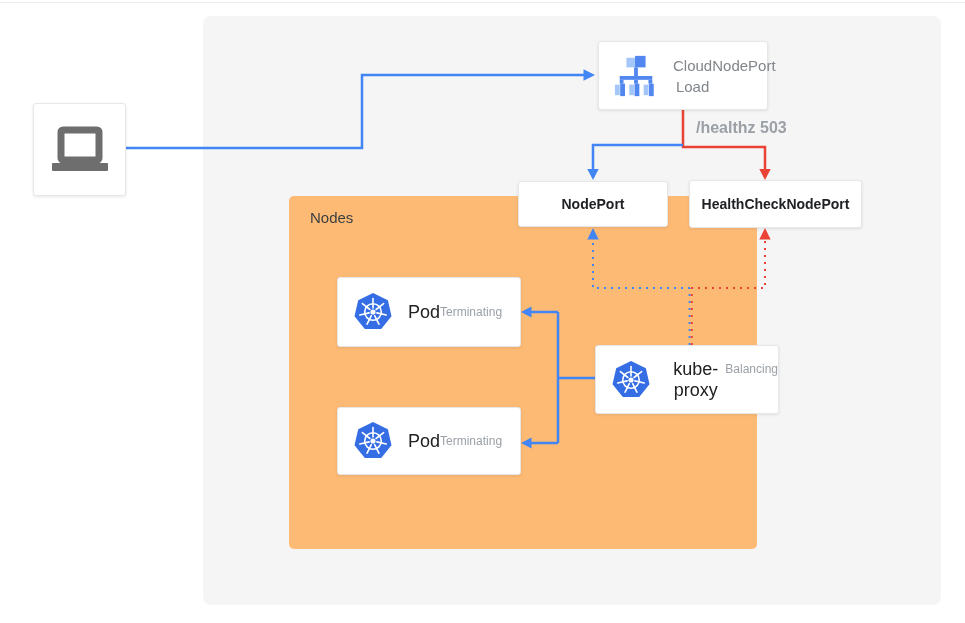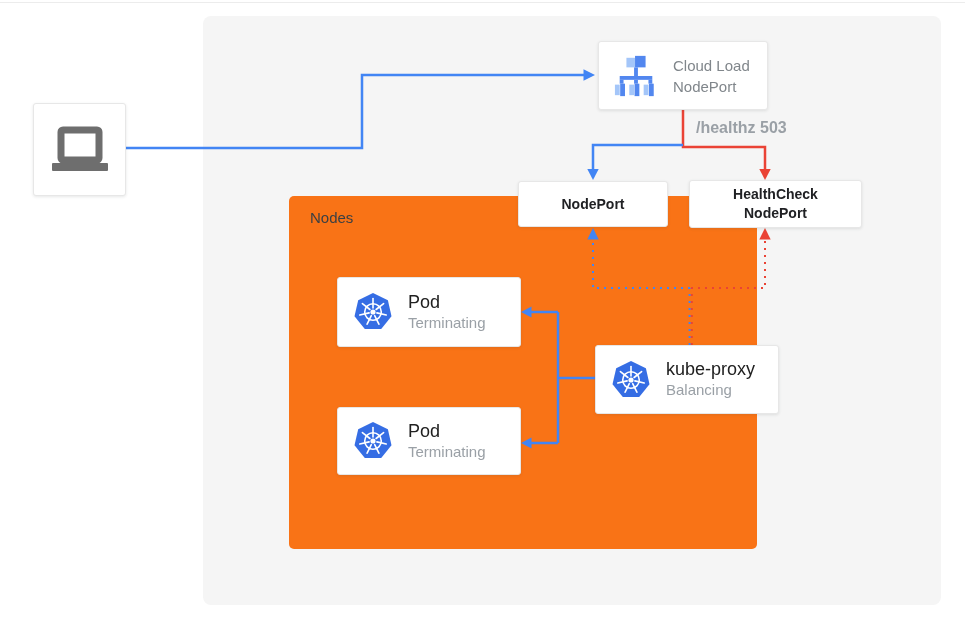--- a/index.html
+++ b/index.html
@@ -1,29 +1,29 @@
 <!DOCTYPE html>
 <html><head>
 <meta charset="utf-8">
 <style>
   html,body{margin:0;padding:0;background:#ffffff;}
   body{font-family:"Liberation Sans","DejaVu Sans",sans-serif;-webkit-font-smoothing:antialiased;}
   .stage{position:relative;width:965px;height:623px;background:#fff;overflow:hidden;}
   .top-rule{position:absolute;top:2px;left:0;width:965px;height:1px;background:#ececec;}
   .panel{position:absolute;left:203px;top:16px;width:738px;height:589px;background:#f5f5f5;border-radius:8px;}
-  .nodes-group{position:absolute;left:289px;top:196px;width:468px;height:353px;background:#f97316;border-radius:5px;}
+  .nodes-group{position:absolute;left:289px;top:196px;width:468px;height:353px;background:#fdba74;border-radius:5px;}
   .nodes-label{position:absolute;left:21px;top:13px;font-size:15px;color:#3c4043;}
   .svg-layer{position:absolute;left:0;top:0;width:965px;height:623px;z-index:1;pointer-events:none;}
   .card{position:absolute;z-index:2;background:#ffffff;border:1px solid #e7e7e7;border-radius:3px;
         box-shadow:0 1px 3px rgba(60,64,67,0.12);box-sizing:border-box;display:flex;align-items:center;}
   .card.center{justify-content:center;text-align:center;}
   .icon-wrap{flex:0 0 auto;display:flex;align-items:center;justify-content:center;}
-  .txt-col{display:flex;flex-direction:column;justify-content:center;}
+  .txt-col{display:flex;flex-direction:row;justify-content:center;text-align:center;}
   .title{font-size:18px;color:#212121;line-height:21px;}
-  .subtitle{font-size:15px;color:#9aa0a6;line-height:20px;}
+  .subtitle{font-size:12px;color:#9aa0a6;line-height:20px;}
   .clb-text{font-size:15px;color:#80868b;line-height:21px;}
   .port-label{font-weight:bold;font-size:14px;color:#202124;line-height:19px;}
   .healthz{position:absolute;left:696px;top:119px;z-index:2;font-size:16px;font-weight:bold;color:#9aa0a6;}
   .laptop-box{left:33px;top:103px;width:93px;height:93px;justify-content:center;}
   .clb-box{left:598px;top:41px;width:170px;height:69px;padding-left:14px;}
   .nodeport-box{left:518px;top:181px;width:150px;height:46px;}
   .hcnp-box{left:689px;top:180px;width:173px;height:48px;}
   .pod1-box{left:337px;top:277px;width:184px;height:70px;padding-left:14px;}
   .pod2-box{left:337px;top:407px;width:184px;height:68px;padding-left:14px;}
   .kproxy-box{left:595px;top:345px;width:184px;height:69px;padding-left:14px;}

